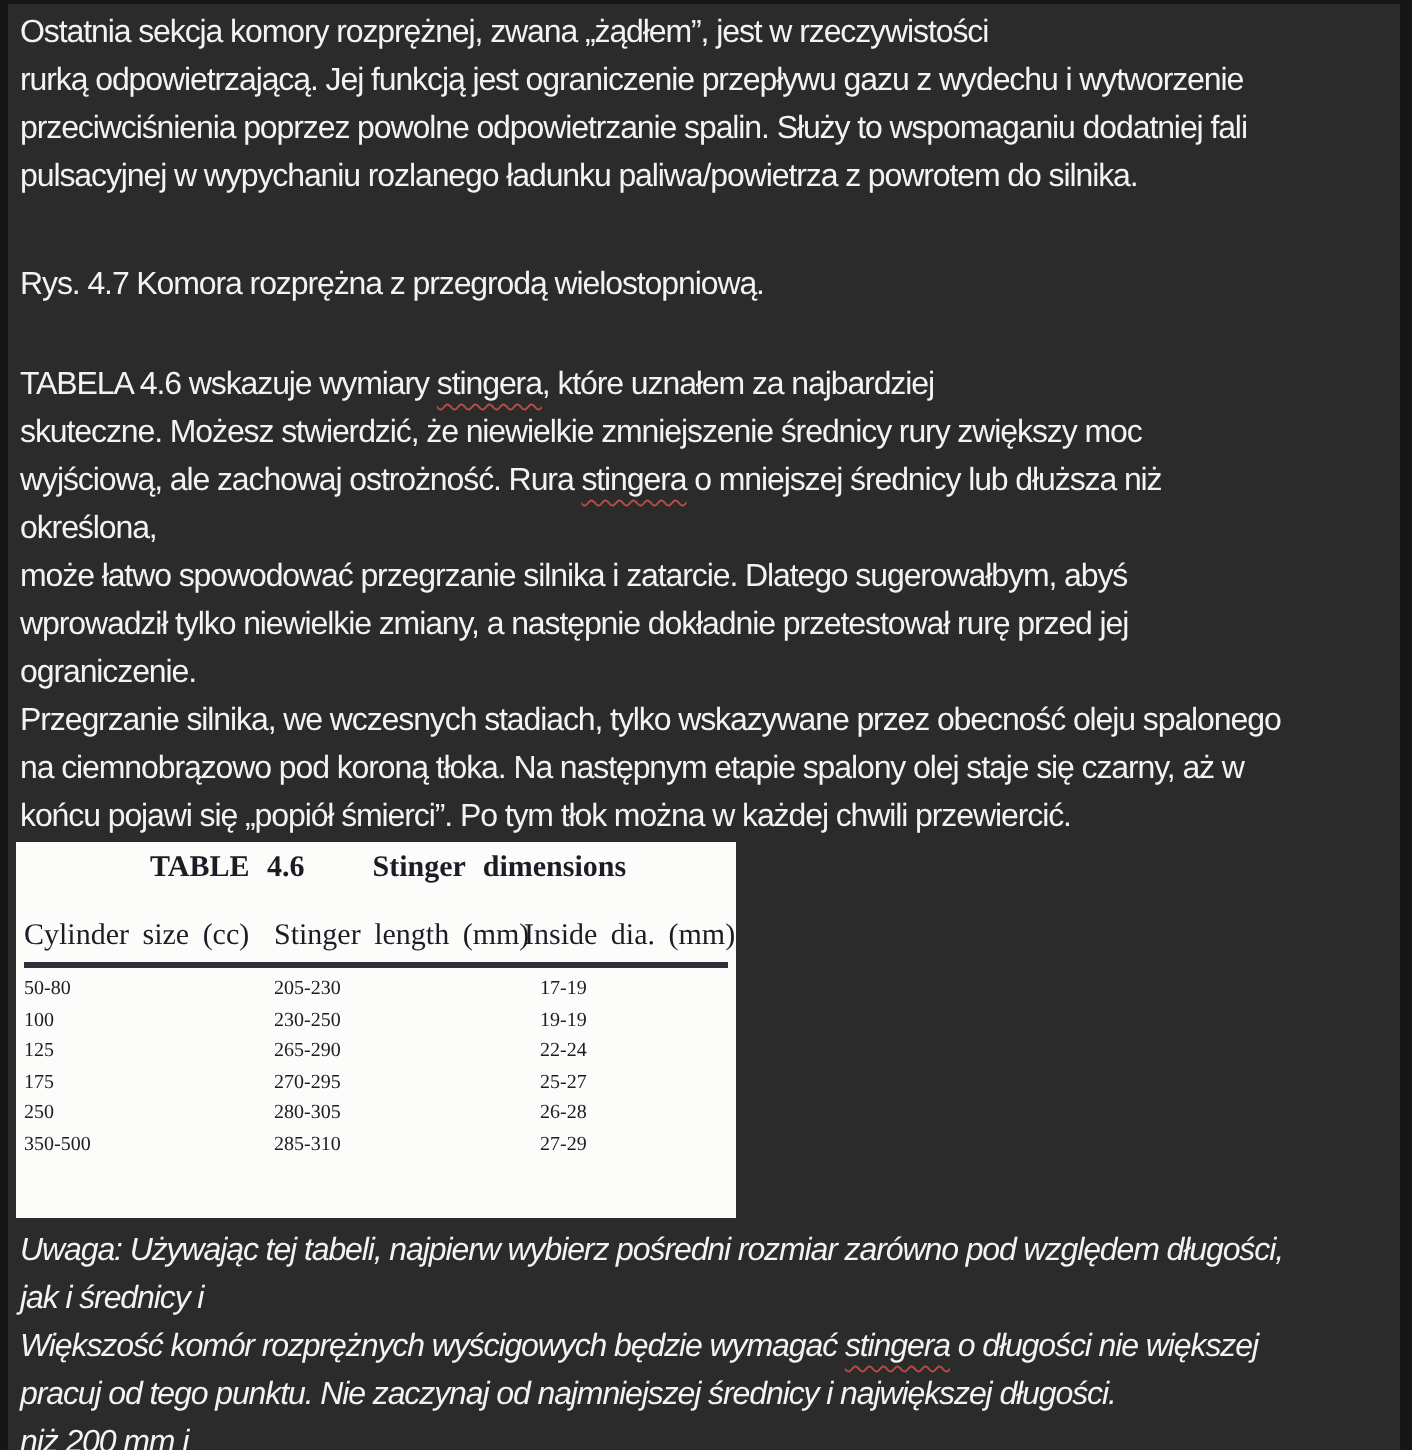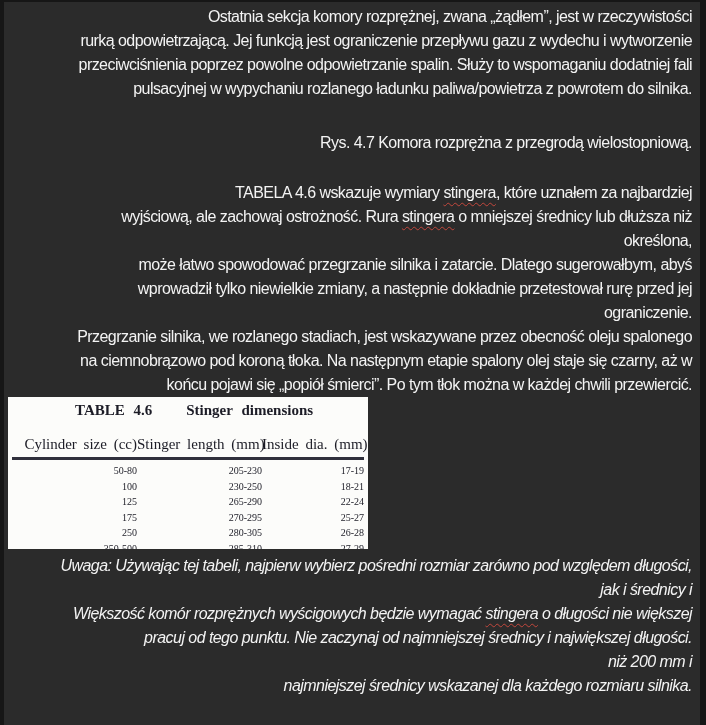--- a/index.html
+++ b/index.html
@@ -12,37 +12,36 @@
     box-sizing:border-box;
     margin:2px 6px 0 4px;
     height:723px;
     background:#2b2b2b;
     color:#f3f3f3;
     padding:3px 8px 0 6px;
     font-size:16px;
     line-height:24px;
     letter-spacing:-0.55px;
     overflow:hidden;
-    text-align:right;
   }
   .para { margin:0; }
   .line { white-space:nowrap; }
   .caption-block { margin-top:30px; }
   .para2 { margin-top:26px; }
   .note { margin-top:5px; font-style:italic; }
   .missp {
     text-decoration-line:underline;
     text-decoration-style:wavy;
     text-decoration-color:#c2473d;
     text-decoration-thickness:1px;
     text-underline-offset:4px;
   }
   .tableimg {
     box-sizing:border-box;
-    width:360px; height:152px;
+    width:360px; height:188px;
     margin-left:-2px;
     background:#fcfcfa;
     color:#1c1c26;
     font-family:"Liberation Serif", serif;
     font-size:15px;
     letter-spacing:normal;
     padding:4px 4px 0 4px;
     overflow:hidden;
   }
   .t-title {
@@ -81,26 +80,27 @@
     <div class="line">przeciwciśnienia poprzez powolne odpowietrzanie spalin. Służy to wspomaganiu dodatniej fali</div>
     <div class="line">pulsacyjnej w wypychaniu rozlanego ładunku paliwa/powietrza z powrotem do silnika.</div>
   </div>
 
   <div class="para caption-block">
     <div class="line">Rys. 4.7 Komora rozprężna z przegrodą wielostopniową.</div>
   </div>
 
   <div class="para para2">
     <div class="line"><span>TABELA 4.6 wskazuje wymiary </span><span class="missp">stingera</span><span>, które uznałem za najbardziej</span></div>
+    <div class="line">skuteczne. Możesz stwierdzić, że niewielkie zmniejszenie średnicy rury zwiększy moc</div>
     <div class="line"><span>wyjściową, ale zachowaj ostrożność. Rura </span><span class="missp">stingera</span><span> o mniejszej średnicy lub dłuższa niż</span></div>
     <div class="line">określona,</div>
     <div class="line">może łatwo spowodować przegrzanie silnika i zatarcie. Dlatego sugerowałbym, abyś</div>
     <div class="line">wprowadził tylko niewielkie zmiany, a następnie dokładnie przetestował rurę przed jej</div>
     <div class="line">ograniczenie.</div>
-    <div class="line">Przegrzanie silnika, we rozlanego stadiach, jest wskazywane przez obecność oleju spalonego</div>
+    <div class="line">Przegrzanie silnika, we wczesnych stadiach, tylko wskazywane przez obecność oleju spalonego</div>
     <div class="line">na ciemnobrązowo pod koroną tłoka. Na następnym etapie spalony olej staje się czarny, aż w</div>
     <div class="line">końcu pojawi się „popiół śmierci”. Po tym tłok można w każdej chwili przewiercić.</div>
   </div>
 
   <div class="tableimg">
     <div class="t-title">
       <span>TABLE 4.6</span>
       <span>Stinger dimensions</span>
     </div>
     <div class="t-head">
@@ -111,21 +111,21 @@
     <div class="t-rule"></div>
     <div class="t-rows">
       <div class="t-row">
         <span>50-80</span>
           <span>205-230</span>
           <span class="t-c3">17-19</span>
       </div>
       <div class="t-row">
         <span>100</span>
           <span>230-250</span>
-          <span class="t-c3">18-21</span>
+          <span class="t-c3">19-19</span>
       </div>
       <div class="t-row">
         <span>125</span>
           <span>265-290</span>
           <span class="t-c3">22-24</span>
       </div>
       <div class="t-row">
         <span>175</span>
           <span>270-295</span>
           <span class="t-c3">25-27</span>

